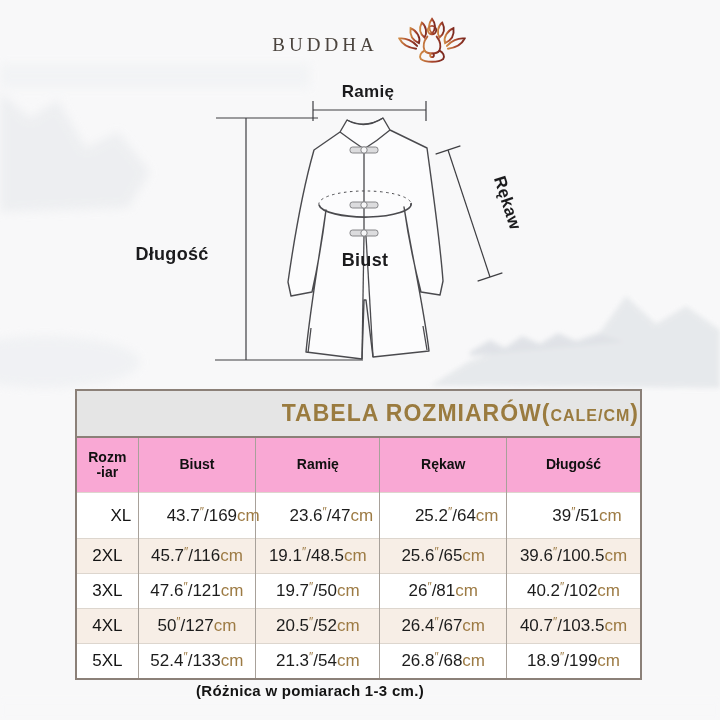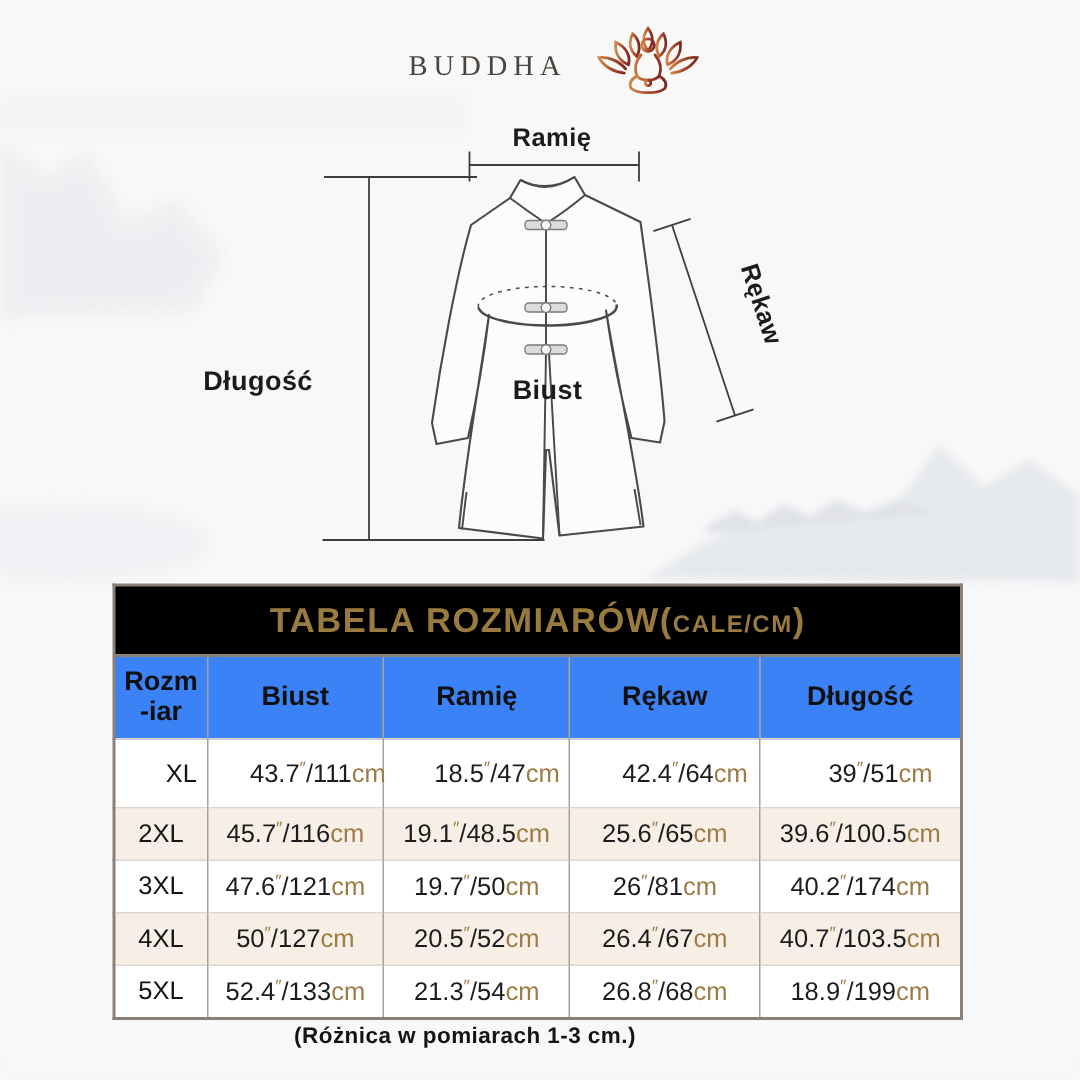--- a/index.html
+++ b/index.html
@@ -20,27 +20,27 @@
         font-size:17px;text-align:center;letter-spacing:0.3px;}
   .lbl-shoulder{left:333px;top:82px;width:70px;}
   .lbl-length{left:132px;top:244px;width:80px;font-size:18px;}
   .lbl-bust{left:332px;top:250px;width:66px;font-size:18px;}
   .lbl-sleeve{left:471px;top:193px;width:72px;transform:rotate(72deg);}
 
   
   table.size-table{position:absolute;left:75px;top:389px;width:567px;z-index:2;
         border-collapse:collapse;border:2px solid #8b8078;background:#fff;
         table-layout:fixed;}
-  .title-row td{background:#000000;border-bottom:2px solid #8b8078;height:43px;
-        text-align:center;vertical-align:middle;}
+  .title-row td{background:#e5e5e5;border-bottom:2px solid #8b8078;height:43px;
+        text-align:right;vertical-align:middle;}
   .title-main{font-size:23px;font-weight:bold;color:#9a7b3f;letter-spacing:1px;}
   .title-unit{font-size:16px;font-weight:bold;color:#9a7b3f;letter-spacing:1px;}
-  thead th{height:52px;font-size:18px;font-weight:bold;color:#101010;
+  thead th{height:52px;font-size:14px;font-weight:bold;color:#101010;
         border-right:1px solid #a8a19a;vertical-align:middle;text-align:center;
-        white-space:pre-line;line-height:1.1;background:#3b82f6;}
+        white-space:pre-line;line-height:1.1;background:#f9a8d4;}
   thead th:last-child, tbody td:last-child{border-right:none;}
   tbody td{border-right:1px solid #a8a19a;border-top:1px solid #ddd6ce;
         text-align:center;vertical-align:middle;font-size:17px;color:#1c1c1c;
         height:32px;}
   tbody tr:first-child td{height:43px;padding-left:28px;}
   tbody tr.alt td{background:#f7eee6;}
   td .num{color:#1c1c1c;}
   td .mark{color:#9d7b44;font-size:0.7em;vertical-align:0.45em;}
   td .unit{color:#9d7b44;}
   .col-size{font-size:17px;color:#141414;}
@@ -169,38 +169,38 @@
 -iar</th>
       <th>Biust</th>
       <th>Ramię</th>
       <th>Rękaw</th>
       <th>Długość</th>
     </tr>
   </thead>
   <tbody>
       <tr>
         <td class="col-size">XL</td>
-        <td><span class="num">43.7</span><span class="mark">″</span><span class="num">/111</span><span class="unit">cm</span></td>
-        <td><span class="num">18.5</span><span class="mark">″</span><span class="num">/47</span><span class="unit">cm</span></td>
-        <td><span class="num">42.4</span><span class="mark">″</span><span class="num">/64</span><span class="unit">cm</span></td>
+        <td><span class="num">43.7</span><span class="mark">″</span><span class="num">/169</span><span class="unit">cm</span></td>
+        <td><span class="num">23.6</span><span class="mark">″</span><span class="num">/47</span><span class="unit">cm</span></td>
+        <td><span class="num">25.2</span><span class="mark">″</span><span class="num">/64</span><span class="unit">cm</span></td>
         <td><span class="num">39</span><span class="mark">″</span><span class="num">/51</span><span class="unit">cm</span></td>
       </tr>
       <tr class="alt">
         <td class="col-size">2XL</td>
         <td><span class="num">45.7</span><span class="mark">″</span><span class="num">/116</span><span class="unit">cm</span></td>
         <td><span class="num">19.1</span><span class="mark">″</span><span class="num">/48.5</span><span class="unit">cm</span></td>
         <td><span class="num">25.6</span><span class="mark">″</span><span class="num">/65</span><span class="unit">cm</span></td>
         <td><span class="num">39.6</span><span class="mark">″</span><span class="num">/100.5</span><span class="unit">cm</span></td>
       </tr>
       <tr>
         <td class="col-size">3XL</td>
         <td><span class="num">47.6</span><span class="mark">″</span><span class="num">/121</span><span class="unit">cm</span></td>
         <td><span class="num">19.7</span><span class="mark">″</span><span class="num">/50</span><span class="unit">cm</span></td>
         <td><span class="num">26</span><span class="mark">″</span><span class="num">/81</span><span class="unit">cm</span></td>
-        <td><span class="num">40.2</span><span class="mark">″</span><span class="num">/174</span><span class="unit">cm</span></td>
+        <td><span class="num">40.2</span><span class="mark">″</span><span class="num">/102</span><span class="unit">cm</span></td>
       </tr>
       <tr class="alt">
         <td class="col-size">4XL</td>
         <td><span class="num">50</span><span class="mark">″</span><span class="num">/127</span><span class="unit">cm</span></td>
         <td><span class="num">20.5</span><span class="mark">″</span><span class="num">/52</span><span class="unit">cm</span></td>
         <td><span class="num">26.4</span><span class="mark">″</span><span class="num">/67</span><span class="unit">cm</span></td>
         <td><span class="num">40.7</span><span class="mark">″</span><span class="num">/103.5</span><span class="unit">cm</span></td>
       </tr>
       <tr>
         <td class="col-size">5XL</td>

